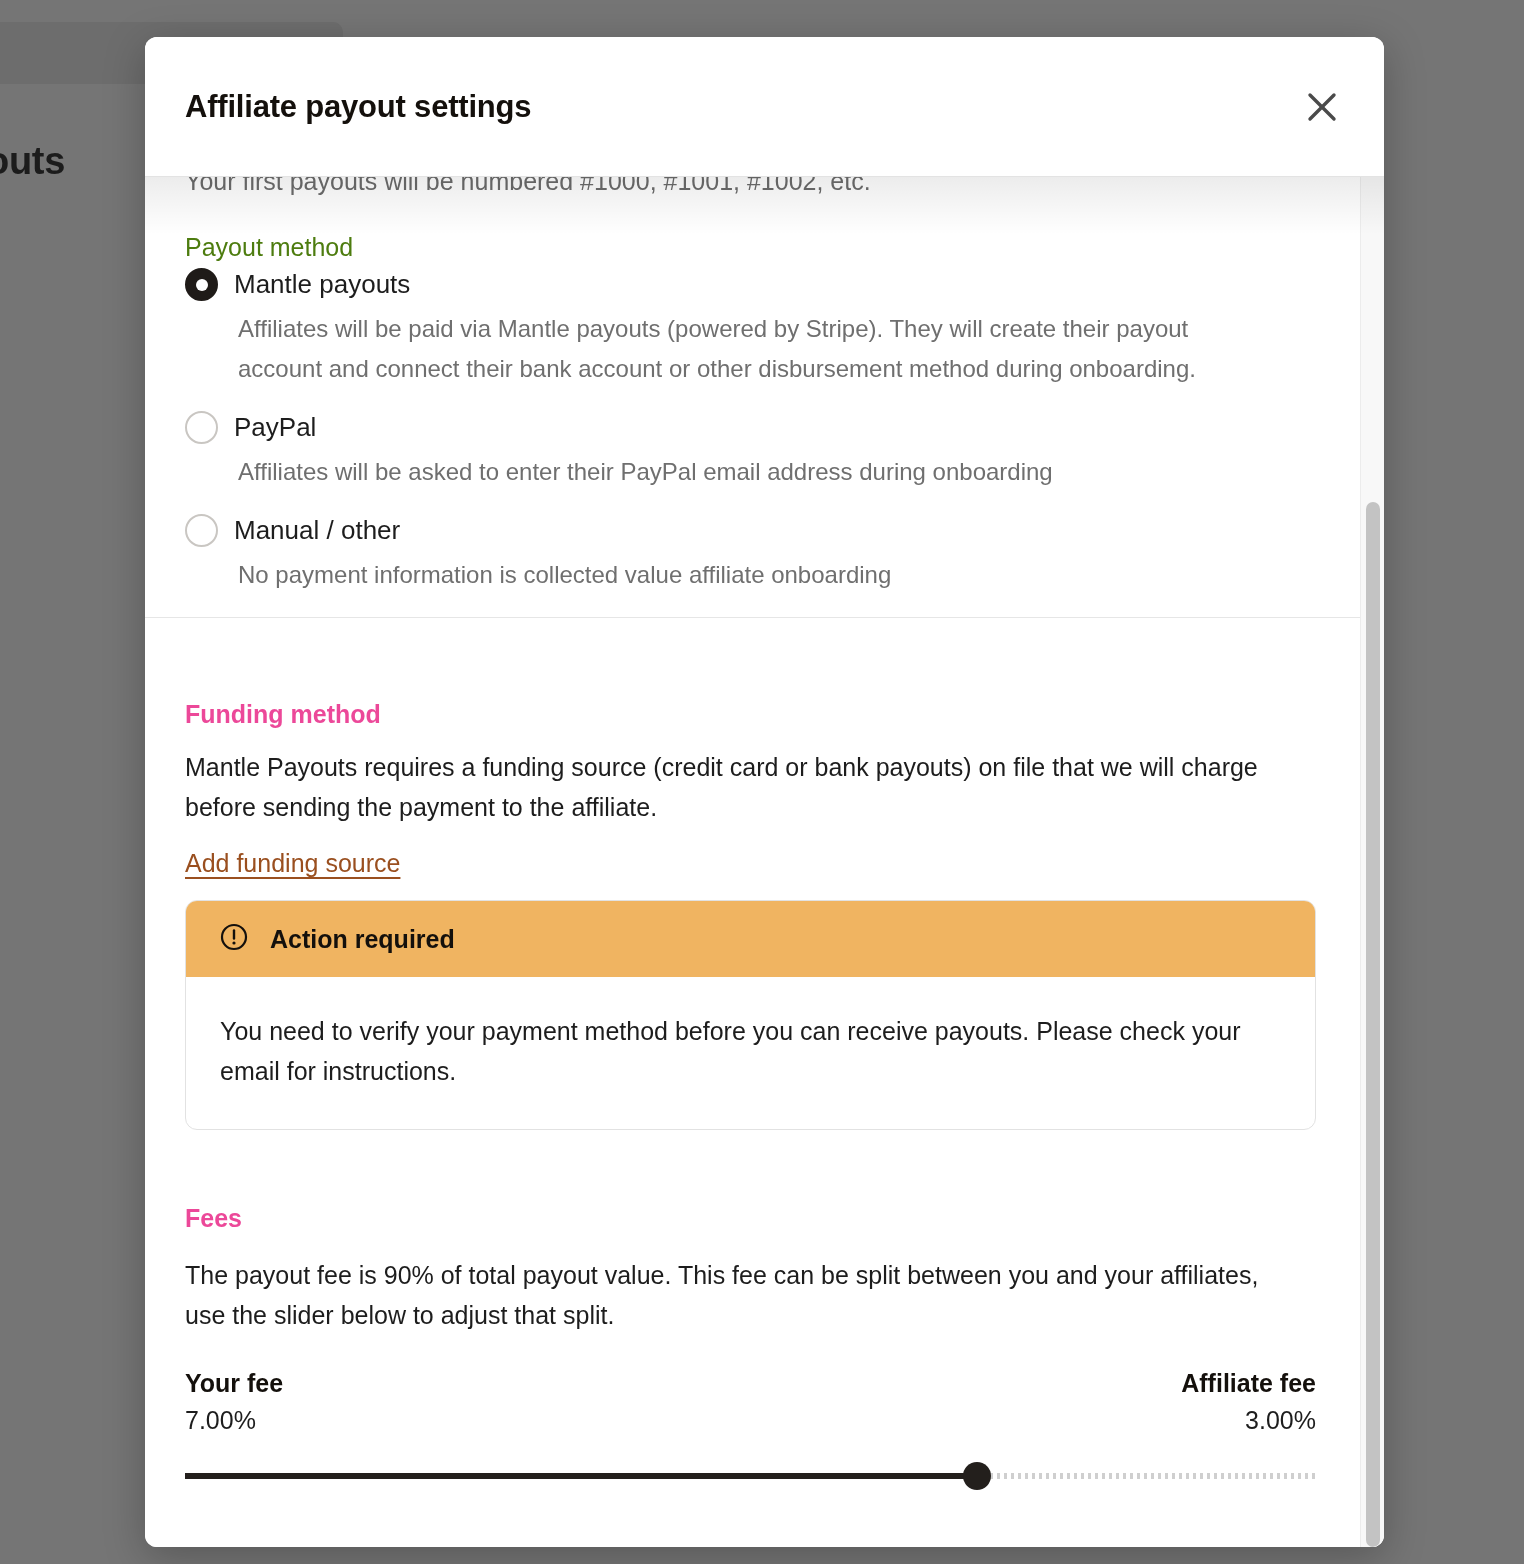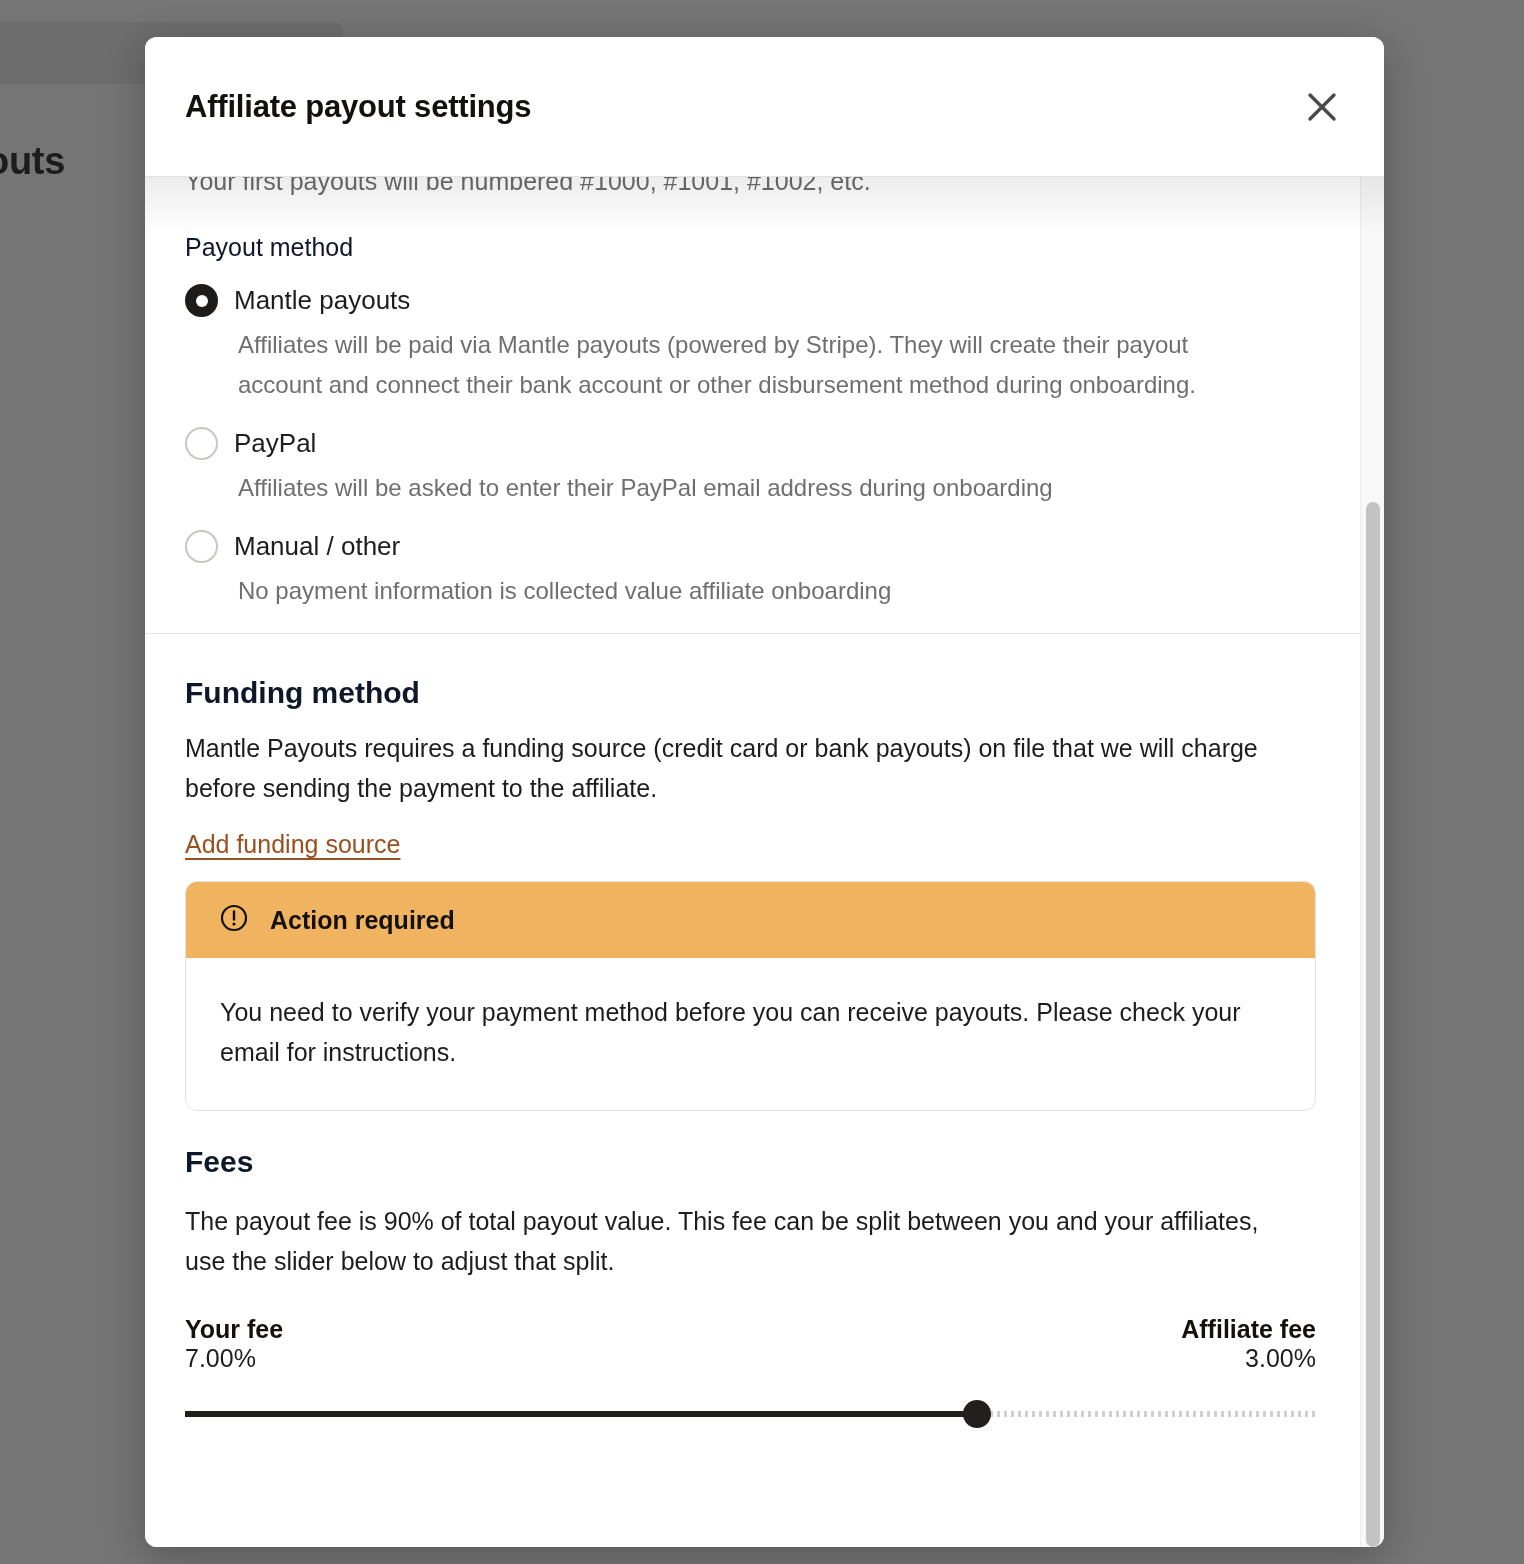--- a/index.html
+++ b/index.html
@@ -113,22 +113,22 @@
     margin-top: -14px;
     font-size: 25px;
     color: #6b6b6b;
     height: 36px;
     overflow: hidden;
     line-height: 36px;
   }
 
   .field-label {
     font-size: 25px;
-    color: #0f172a;
-    margin-bottom: 22px;
+    color: #4d7c0f;
+    margin-bottom: 6px;
   }
 
   
   .radio-row {
     display: flex;
     align-items: center;
     gap: 16px;
     margin-bottom: 8px;
   }
   .radio {
@@ -168,23 +168,24 @@
 
   
   .divider {
     height: 1px;
     background: #e6e6e6;
     margin: 18px -40px 0 -40px;
   }
 
   
   .block-title {
-    font-size: 30px;
+    font-size: 25px;
     font-weight: 700;
-    color: #0f172a;
+    color: #ec4899;
+    margin-top: 40px;
   }
   .body-text {
     font-size: 25px;
     line-height: 1.6;
     color: #1d1d1d;
     max-width: 1105px;
   }
   .link {
     display: inline-block;
     font-size: 25px;
@@ -229,20 +230,21 @@
     align-items: flex-start;
     width: 1131px;
     margin-top: 34px;
   }
   .fee-col { text-align: left; }
   .fee-col.right { text-align: right; }
   .fee-title {
     font-size: 25px;
     font-weight: 700;
     color: #14100c;
+    margin-bottom: 8px;
   }
   .fee-value {
     font-size: 25px;
     color: #1d1d1d;
   }
 
   .slider {
     position: relative;
     width: 1131px;
     height: 30px;

